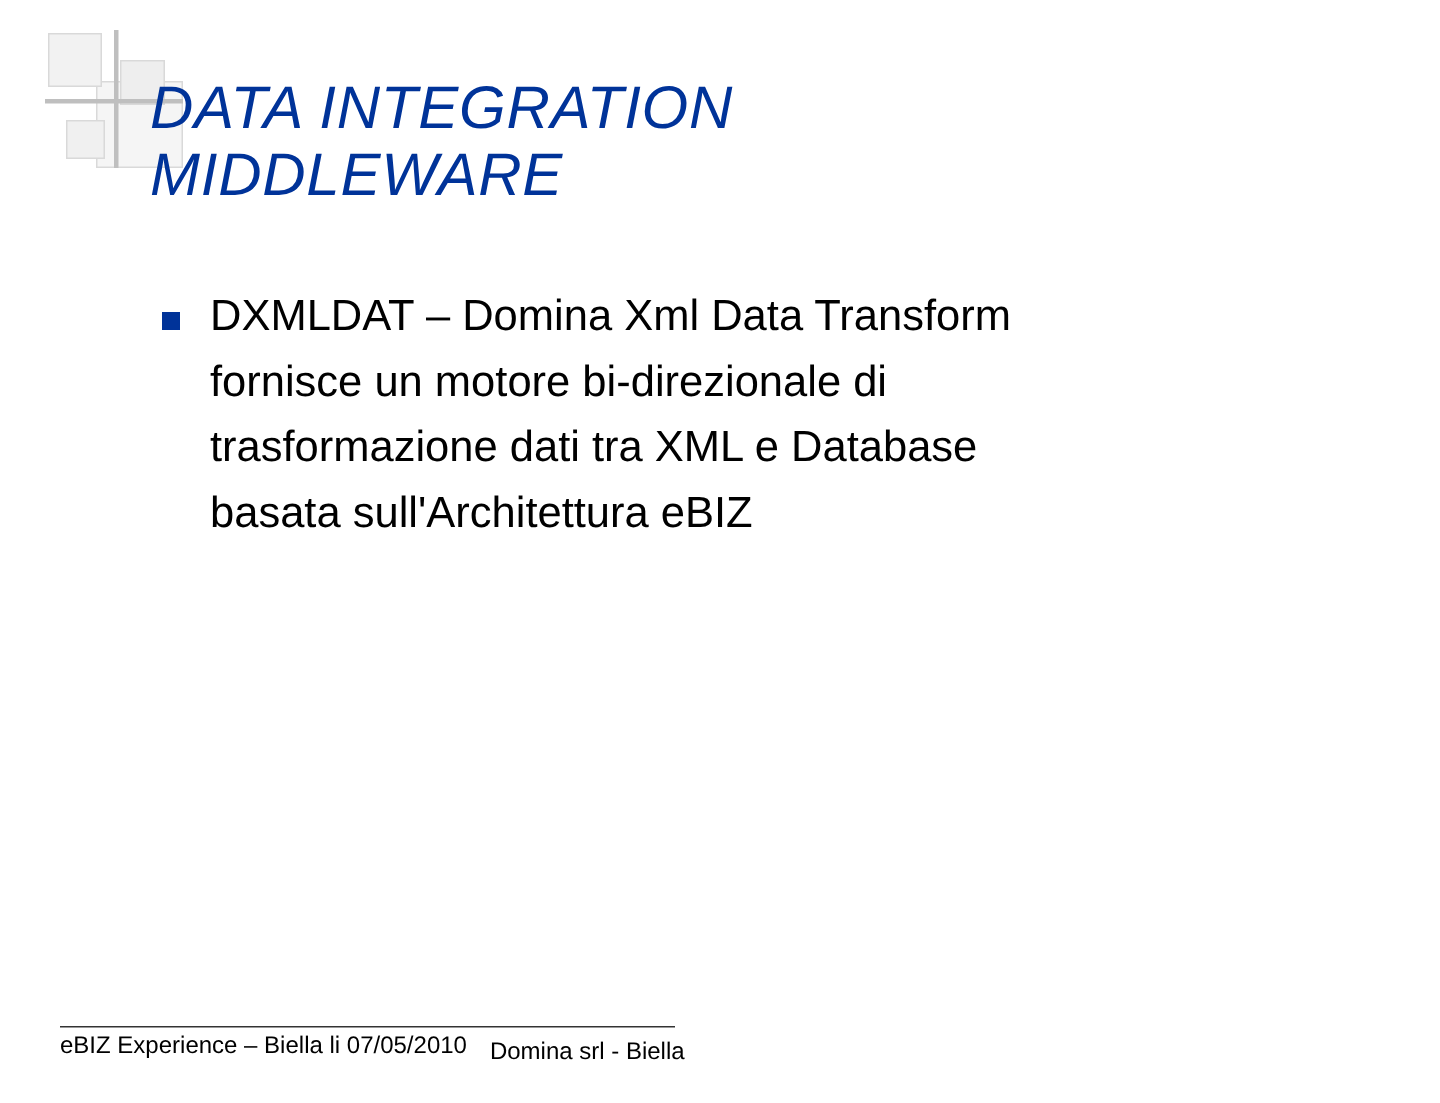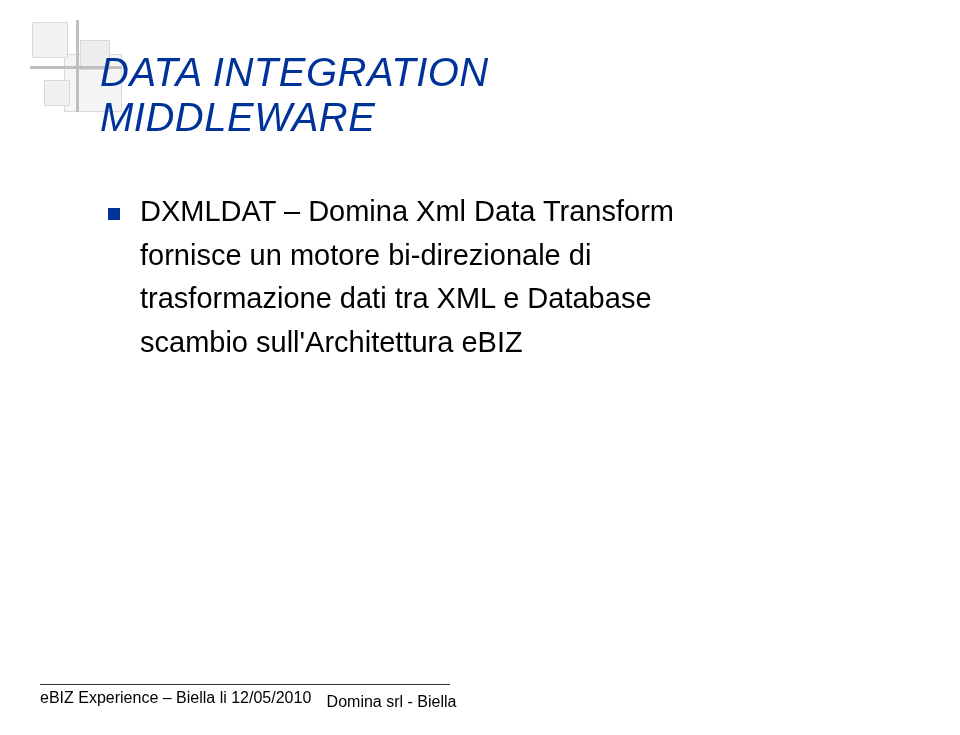--- a/index.html
+++ b/index.html
@@ -101,23 +101,23 @@
     <div class="sq sq3"></div>
     <div class="sq sq4"></div>
     <div class="bar-h"></div>
     <div class="bar-v"></div>
   </div>
 
   <h1 class="title">DATA INTEGRATION MIDDLEWARE</h1>
 
   <div class="content">
     <ul class="bullets">
-      <li>DXMLDAT – Domina Xml Data Transform fornisce un motore bi-direzionale di trasformazione dati tra XML e Database scambio sull'Architettura eBIZ</li>
+      <li>DXMLDAT – Domina Xml Data Transform fornisce un motore bi-direzionale di trasformazione dati tra XML e Database basata sull'Architettura eBIZ</li>
     </ul>
   </div>
 
   <div class="footer">
     <hr class="hr">
-    <div class="footer-left">eBIZ Experience – Biella li  12/05/2010</div>
+    <div class="footer-left">eBIZ Experience – Biella li  07/05/2010</div>
     <div class="footer-center">Domina srl - Biella</div>
   </div>
 
 </div>
 
 </body></html>

